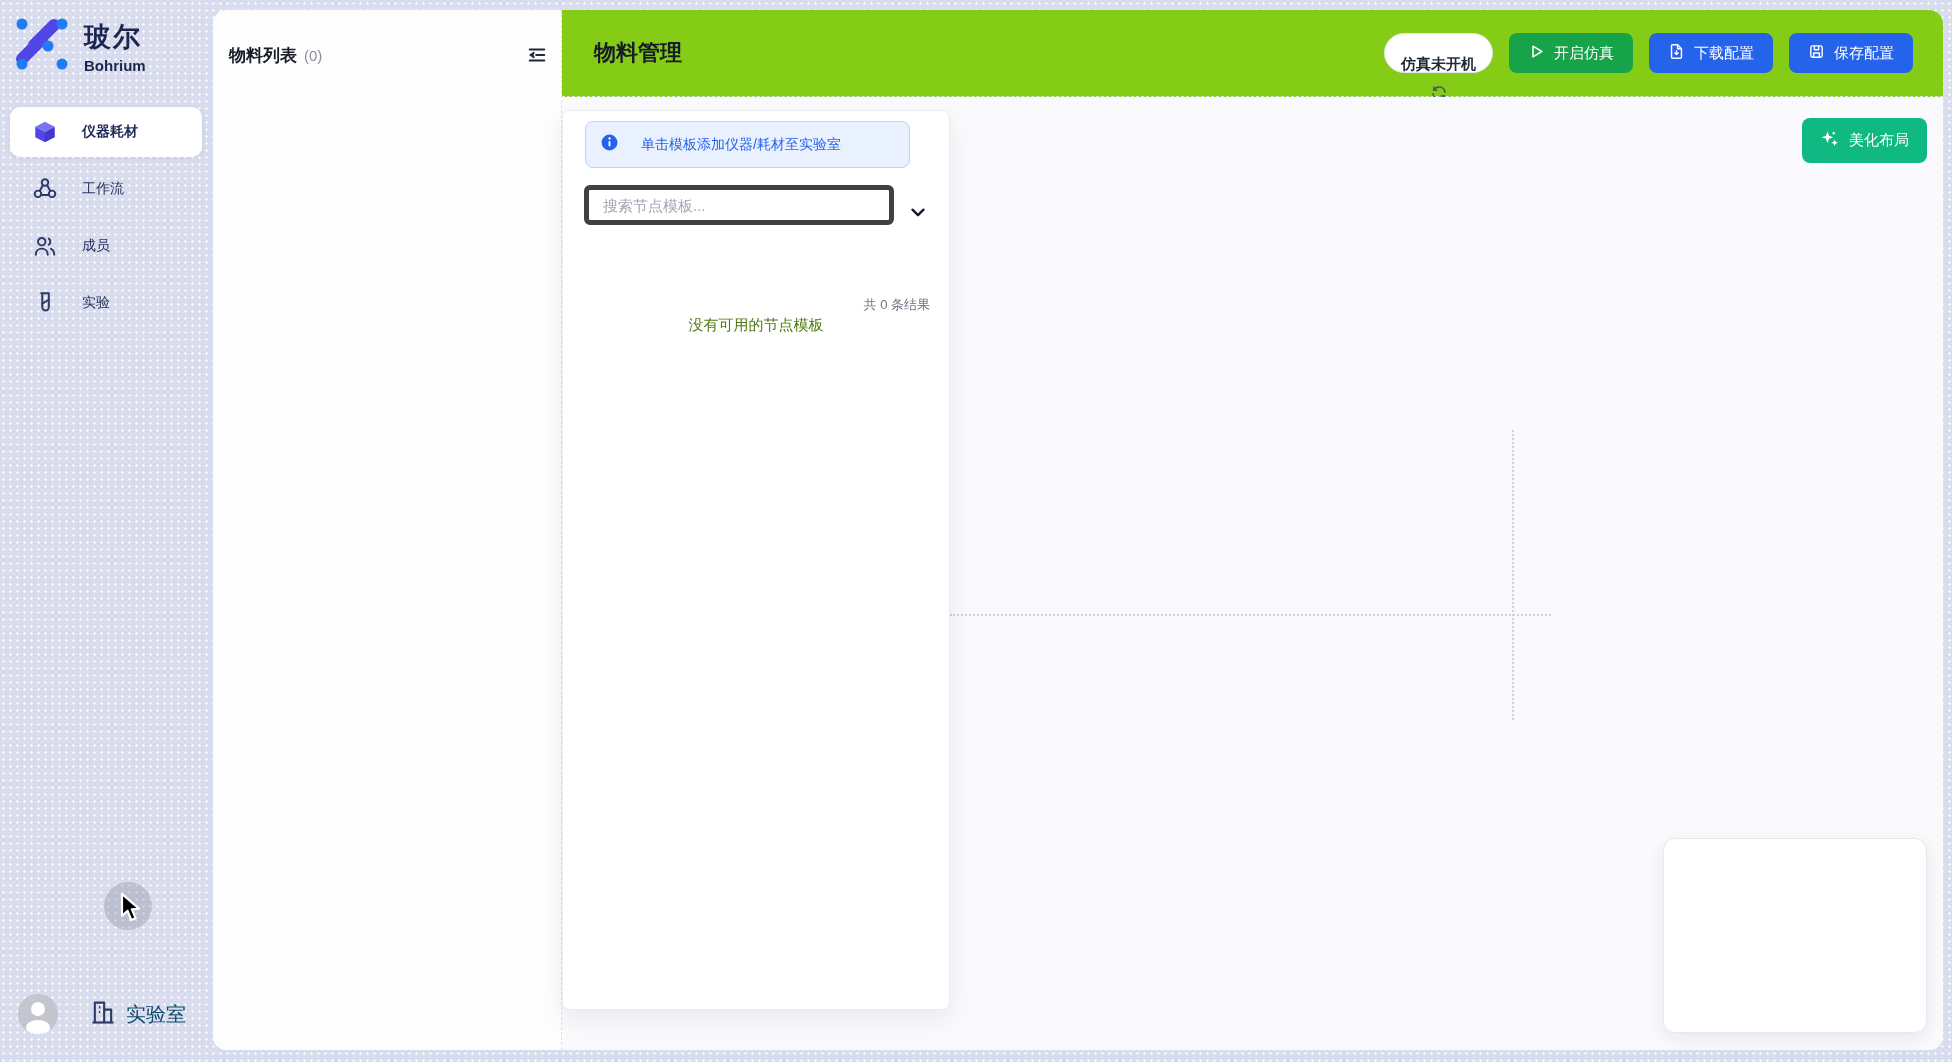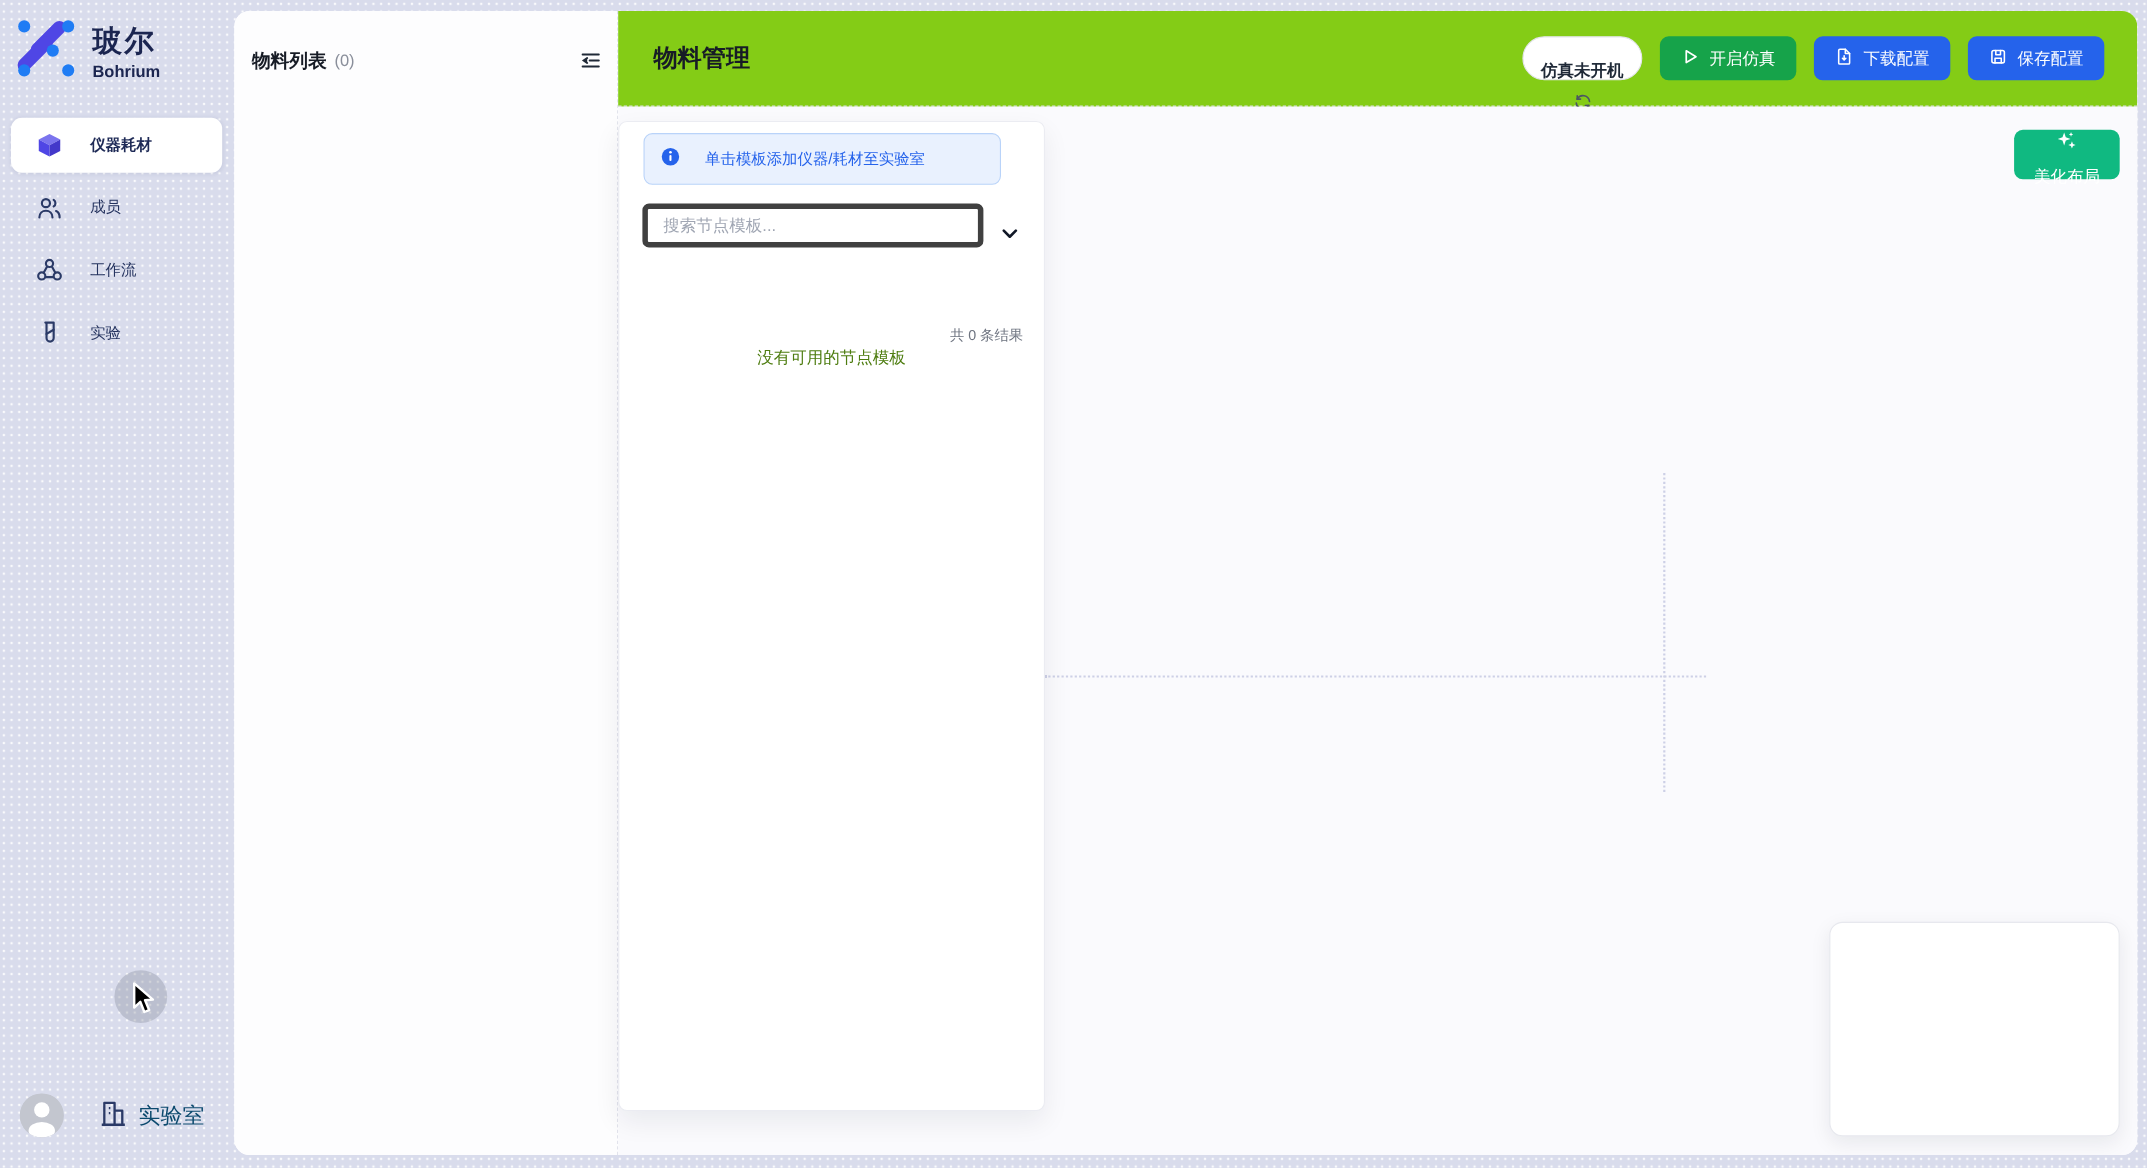--- a/index.html
+++ b/index.html
@@ -85,21 +85,21 @@
   .tpl-chevron { position:absolute; left:344px; top:90px; width:22px; height:22px;
                  display:flex; align-items:center; justify-content:center; cursor:pointer; }
   .tpl-results { position:absolute; left:22px; top:141px; width:345px; text-align:right;
                  font-size:13px; color:#6e7480;margin-top:44px; }
   .tpl-empty { position:absolute; left:0; top:205px; width:100%; text-align:center;
                font-size:15px; color:#4d7c0f; }
 
   .beautify-btn { position:absolute; right:16px; top:21px; height:45px; background:#10b981;
                   border:none; border-radius:8px; color:#fff; font-size:15px; font-weight:500;
                   display:flex; align-items:center; gap:9px; padding:0 18px; cursor:pointer;
-                  font-family:inherit;flex-direction:column; }
+                  font-family:inherit; }
 
   .minimap { position:absolute; right:16px; bottom:17px; width:264px; height:195px;
              background:#fff; border:1px solid #e7e8ee; border-radius:12px;
              box-shadow:0 6px 18px rgba(15,23,42,.08); }
 </style>
 </head>
 <body>
 
 <div class="sidebar">
   <div class="logo-row">
@@ -126,39 +126,39 @@
         <svg width="26" height="26" viewBox="0 0 24 24">
           <polygon points="12,2.5 21,7.2 12,12 3,7.2" fill="#7b74ee"></polygon>
           <polygon points="3,7.2 12,12 12,21.5 3,16.8" fill="#4f46e5"></polygon>
           <polygon points="21,7.2 12,12 12,21.5 21,16.8" fill="#4338ca"></polygon>
         </svg>
       </span>
       <span class="nav-label">仪器耗材</span>
     </div>
     <div class="nav-item">
       <span class="nav-icon">
+        <svg width="26" height="26" viewBox="0 0 24 24" fill="none" stroke="#2b3a67" stroke-width="1.8">
+          <circle cx="12" cy="6" r="3"></circle>
+          <circle cx="5.5" cy="16.5" r="3"></circle>
+          <circle cx="18.5" cy="16.5" r="3"></circle>
+          <path d="M10 8.5 L7 14 M14 8.5 L17 14 M8.5 17.5 L15.5 17.5"></path>
+        </svg>
+      </span>
+      <span class="nav-label">工作流</span>
+    </div>
+    <div class="nav-item">
+      <span class="nav-icon">
         <svg width="26" height="26" viewBox="0 0 24 24" fill="none" stroke="#2b3a67" stroke-width="1.8" stroke-linecap="round">
           <circle cx="9" cy="8" r="3.4"></circle>
           <path d="M3.5 20 c0-3.6 2.5-5.6 5.5-5.6 s5.5 2 5.5 5.6"></path>
           <path d="M15.5 5.2 a3.4 3.4 0 0 1 0 5.6"></path>
           <path d="M17.5 14.6 c2 .8 3 2.6 3 5.4"></path>
         </svg>
       </span>
       <span class="nav-label">成员</span>
-    </div>
-    <div class="nav-item">
-      <span class="nav-icon">
-        <svg width="26" height="26" viewBox="0 0 24 24" fill="none" stroke="#2b3a67" stroke-width="1.8">
-          <circle cx="12" cy="6" r="3"></circle>
-          <circle cx="5.5" cy="16.5" r="3"></circle>
-          <circle cx="18.5" cy="16.5" r="3"></circle>
-          <path d="M10 8.5 L7 14 M14 8.5 L17 14 M8.5 17.5 L15.5 17.5"></path>
-        </svg>
-      </span>
-      <span class="nav-label">工作流</span>
     </div>
     <div class="nav-item">
       <span class="nav-icon">
         <svg width="26" height="26" viewBox="0 0 24 24" fill="none" stroke="#2b3a67" stroke-width="1.8" stroke-linecap="round" stroke-linejoin="round">
           <path d="M8.5 3 h7 M9.5 3 v13 a3 3 0 0 0 6 0 v-13"></path>
           <path d="M9.5 12.5 L15.5 9"></path>
         </svg>
       </span>
       <span class="nav-label">实验</span>
     </div>

